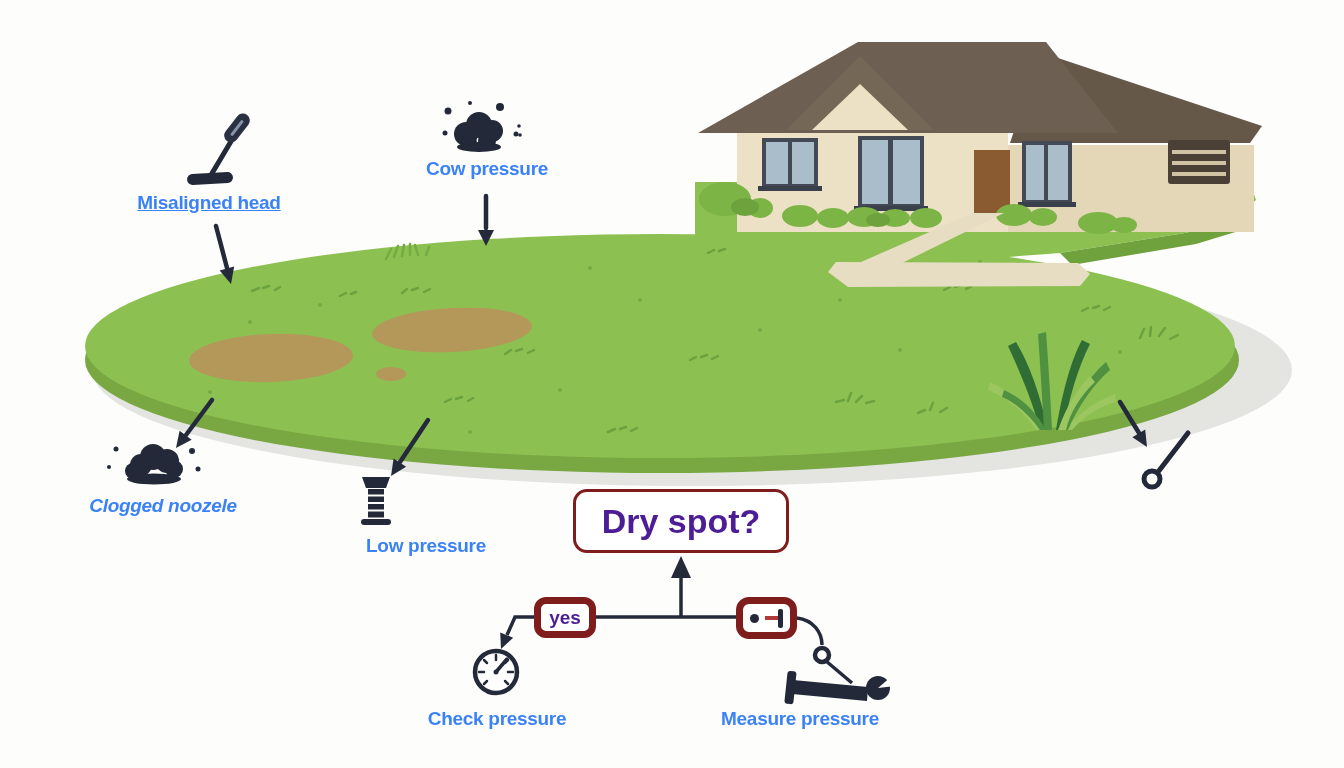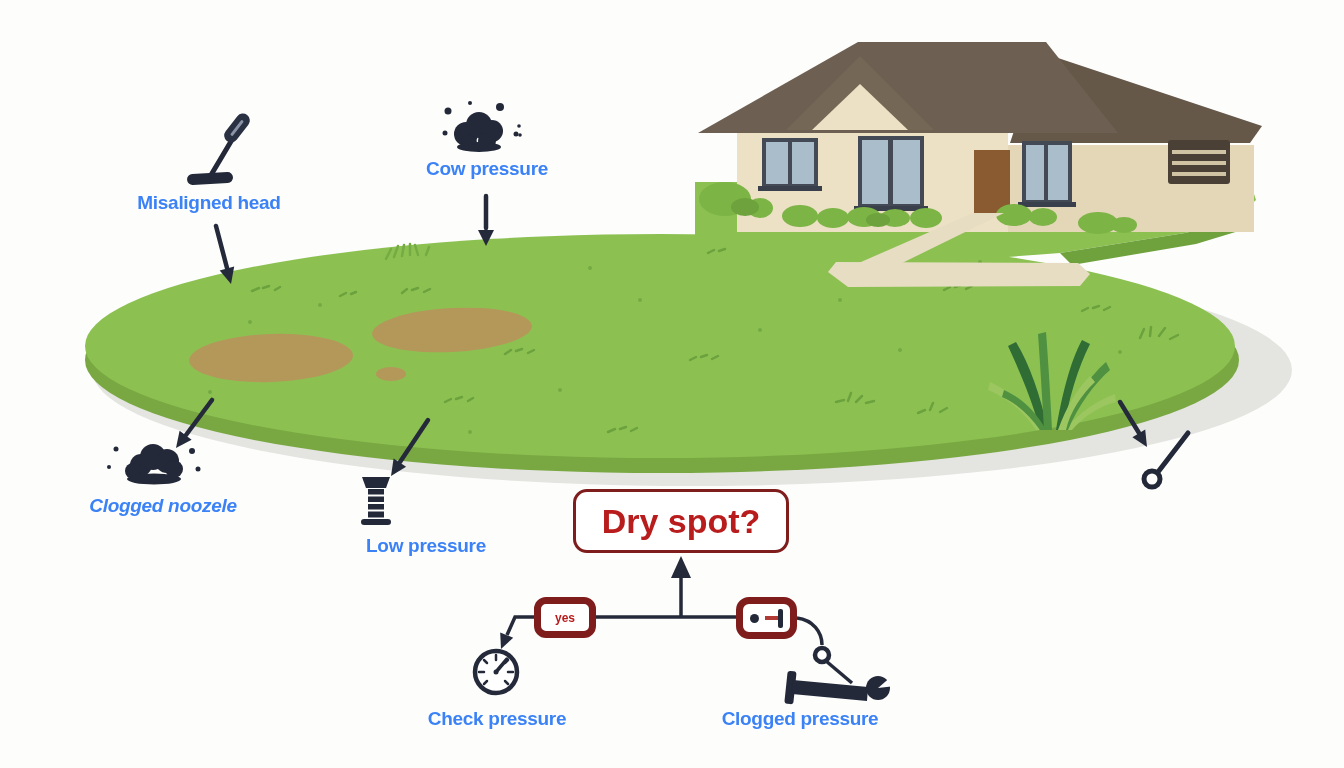--- a/index.html
+++ b/index.html
@@ -9,24 +9,24 @@
   }
   .stage svg{position:absolute;left:0;top:0;}
   .lbl{
     position:absolute;transform:translate(-50%,-50%);
     font-weight:700;font-size:19px;color:#3b82f6;
     white-space:nowrap;letter-spacing:-0.3px;
   }
   .fc-box{
     position:absolute;box-sizing:border-box;background:#ffffff;
     border:7px solid #7f1d1d;display:flex;align-items:center;justify-content:center;
-    color:#b91c1c;font-weight:700;
+    color:#4c1d95;font-weight:700;
   }
   #dry-spot-box{left:573px;top:489px;width:216px;height:64px;border-radius:14px;border-width:3.5px;font-size:34px;}
-  #yes-box{left:534px;top:597px;width:62px;height:41px;border-radius:12px;font-size:12px;}
+  #yes-box{left:534px;top:597px;width:62px;height:41px;border-radius:12px;font-size:19px;}
   #no-box{left:736px;top:597px;width:61px;height:42px;border-radius:13px;}
   .dot{width:9px;height:9px;border-radius:50%;background:#232939;display:inline-block;}
   .dash{width:13px;height:4px;background:#b03a36;display:inline-block;margin-left:6px;}
   .bar{width:5px;height:19px;background:#232939;border-radius:2px;display:inline-block;}
 </style>
 </head>
 <body>
 
 <div class="stage">
 
@@ -249,26 +249,26 @@
 
   <g fill="#232939">
     <rect x="786" y="671" width="9" height="33" rx="3" transform="rotate(6 790 687)"></rect>
     <path d="M793,680 L868,687 L867,701 L792,694 Z"></path>
     <circle cx="878" cy="688" r="12"></circle>
     <path d="M878,688 L900,669 L904,685 Z" fill="#fdfdfc"></path>
   </g>
 
 </svg>
 
-  <div class="lbl" style="left:209px;top:203px;">Misaligned head</div>
+  <div class="lbl" style="left:209px;top:203px;text-decoration:underline;">Misaligned head</div>
   <div class="lbl" style="left:487px;top:169px;">Cow pressure</div>
   <div class="lbl" style="left:163px;top:506px;font-style:italic;">Clogged noozele</div>
   <div class="lbl" style="left:394px;top:546px;margin-left:32px;">Low pressure</div>
   <div class="lbl" style="left:497px;top:719px;">Check pressure</div>
-  <div class="lbl" style="left:800px;top:719px;">Clogged pressure</div>
+  <div class="lbl" style="left:800px;top:719px;">Measure pressure</div>
 
   <div class="fc-box" id="dry-spot-box">
     <span>Dry spot?</span>
   </div>
   <div class="fc-box" id="yes-box">
     <span>yes</span>
   </div>
   <div class="fc-box" id="no-box">
     <span class="dot"></span>
     <span class="dash"></span>

